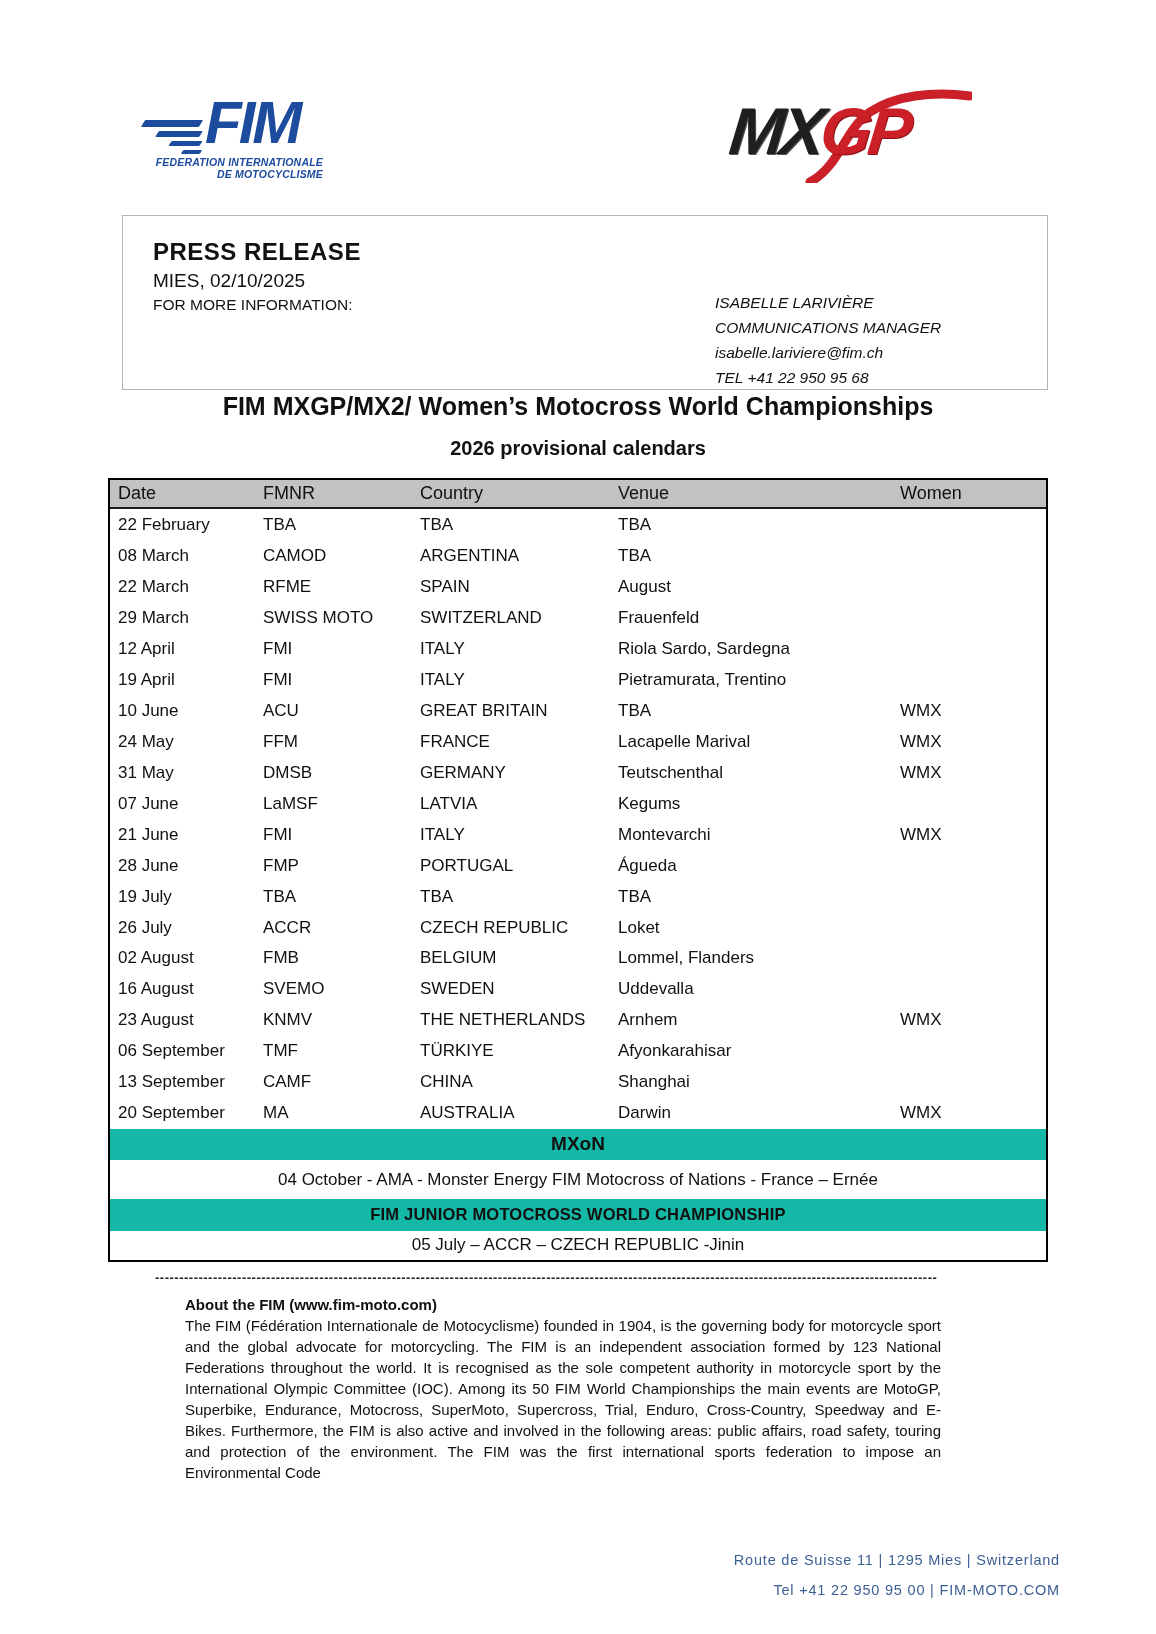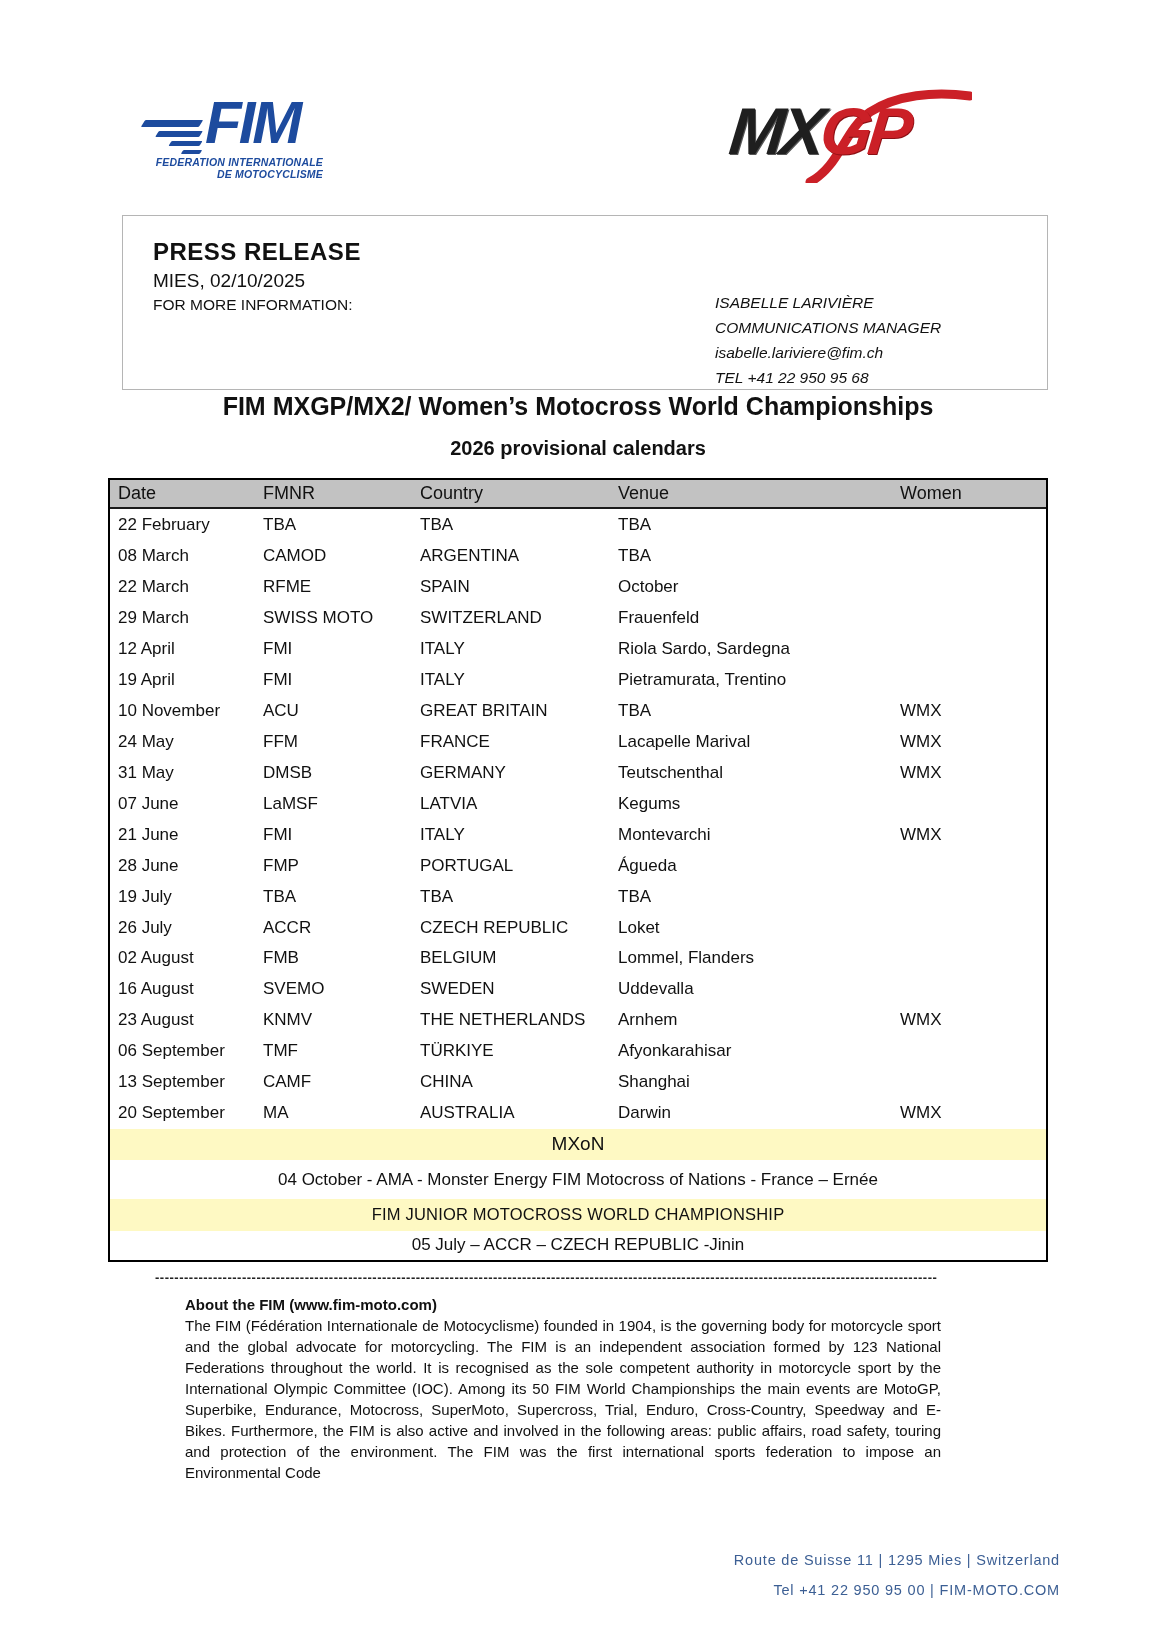--- a/index.html
+++ b/index.html
@@ -33,21 +33,21 @@
 
   
   .doc-title{position:absolute;left:0;right:0;top:392px;text-align:center;font-size:25px;font-weight:700;}
   .doc-subtitle{position:absolute;left:0;right:0;top:437px;text-align:center;font-size:20px;font-weight:700;}
 
   
   .cal{position:absolute;left:108px;top:478px;width:936px;height:780px;border:2px solid #000;background:#fff;display:flex;flex-direction:column;}
   .t-head{height:28px;background:#c2c2c2;border-bottom:2px solid #1a1a1a;display:grid;grid-template-columns:145px 157px 198px 282px 1fr;align-items:center;padding-left:8px;font-size:18px;font-weight:400;}
   .t-rows{height:632px;display:flex;flex-direction:column;}
   .t-row{flex:1;display:grid;grid-template-columns:145px 157px 198px 282px 1fr;align-items:center;padding-left:8px;font-size:17px;}
-  .band{background:#fef9c3;display:flex;align-items:center;justify-content:center;font-weight:400;}
+  .band{background:#14b8a6;display:flex;align-items:center;justify-content:center;font-weight:700;}
   .band-mxon{height:32px;font-size:19px;}
   .band-junior{height:32px;font-size:16.5px;letter-spacing:0.2px;}
   .entry-row{display:flex;align-items:center;justify-content:center;font-size:17px;}
   .entry-mxon{height:40px;}
   .entry-junior{height:30px;}
 
   
   .dash-sep{position:absolute;left:155px;top:1270px;width:788px;height:16px;overflow:hidden;white-space:nowrap;font-size:13px;font-weight:700;letter-spacing:0.5px;color:#222;}
   .about{position:absolute;left:185px;top:1296px;width:756px;}
   .about-head{font-size:15px;font-weight:700;margin:0 0 2px 0;}
@@ -121,21 +121,21 @@
           <div class="t-cell">08 March</div>
           <div class="t-cell">CAMOD</div>
           <div class="t-cell">ARGENTINA</div>
           <div class="t-cell">TBA</div>
           <div class="t-cell"></div>
         </div>
         <div class="t-row">
           <div class="t-cell">22 March</div>
           <div class="t-cell">RFME</div>
           <div class="t-cell">SPAIN</div>
-          <div class="t-cell">October</div>
+          <div class="t-cell">August</div>
           <div class="t-cell"></div>
         </div>
         <div class="t-row">
           <div class="t-cell">29 March</div>
           <div class="t-cell">SWISS MOTO</div>
           <div class="t-cell">SWITZERLAND</div>
           <div class="t-cell">Frauenfeld</div>
           <div class="t-cell"></div>
         </div>
         <div class="t-row">
@@ -146,21 +146,21 @@
           <div class="t-cell"></div>
         </div>
         <div class="t-row">
           <div class="t-cell">19 April</div>
           <div class="t-cell">FMI</div>
           <div class="t-cell">ITALY</div>
           <div class="t-cell">Pietramurata, Trentino</div>
           <div class="t-cell"></div>
         </div>
         <div class="t-row">
-          <div class="t-cell">10 November</div>
+          <div class="t-cell">10 June</div>
           <div class="t-cell">ACU</div>
           <div class="t-cell">GREAT BRITAIN</div>
           <div class="t-cell">TBA</div>
           <div class="t-cell">WMX</div>
         </div>
         <div class="t-row">
           <div class="t-cell">24 May</div>
           <div class="t-cell">FFM</div>
           <div class="t-cell">FRANCE</div>
           <div class="t-cell">Lacapelle Marival</div>

